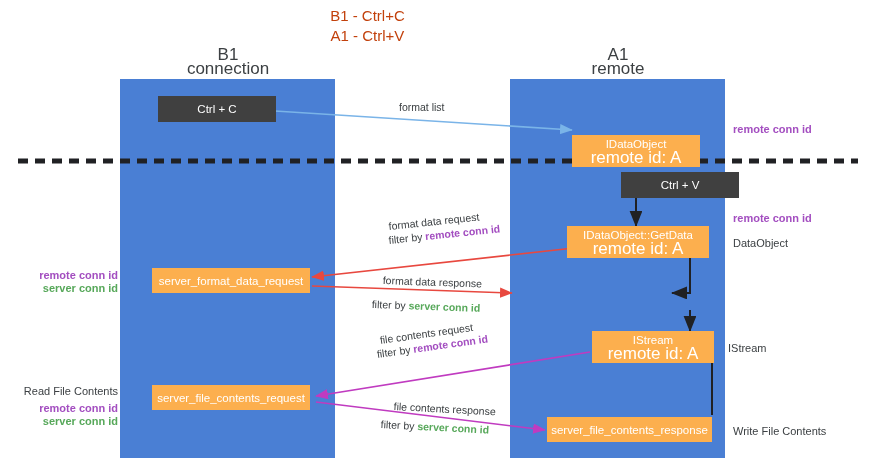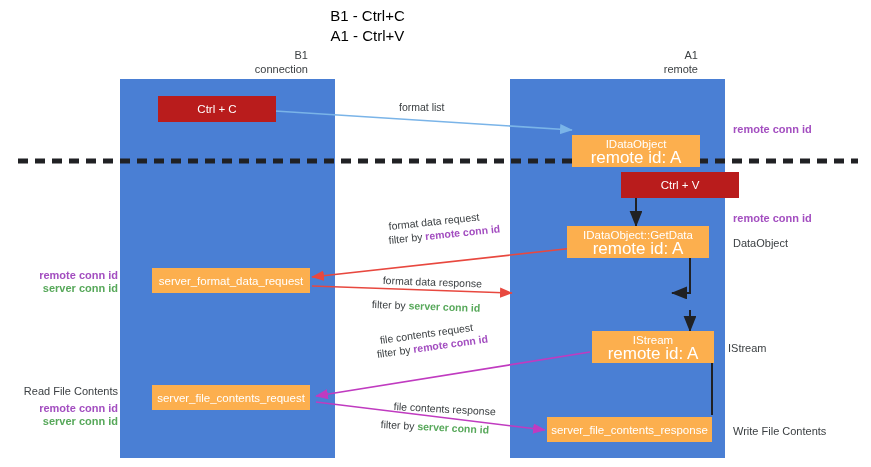--- a/index.html
+++ b/index.html
@@ -30,49 +30,49 @@
   #svg-arrows { z-index: 3; }
 
   
   .diagram-title {
     position: absolute;
     left: 0;
     top: 6px;
     width: 735px;
     text-align: center;
     font-size: 15px;
-    color: #000000;
+    color: #c2410c;
     line-height: 20px;
     z-index: 6;
   }
   .col-header {
     position: absolute;
-    text-align: right;
-    font-size: 11px;
+    text-align: center;
+    font-size: 17px;
     color: #3c4043;
     line-height: 14px;
     z-index: 6;
   }
 
   
   .node {
     position: absolute;
     box-sizing: border-box;
     display: flex;
     flex-direction: column;
     align-items: center;
     justify-content: center;
     color: #ffffff;
     font-size: 11.5px;
     line-height: 14px;
     text-align: center;
     z-index: 4;
     padding: 2px 4px;
   }
-  .node.green { background: #b91c1c; }
+  .node.green { background: #404040; }
   .node.orange { background: #fcaf4e; }
   .node .l2 { font-size: 17px; }
 
   
   .lbl {
     position: absolute;
     font-size: 11px;
     line-height: 14px;
     color: #3c4043;
     z-index: 6;

